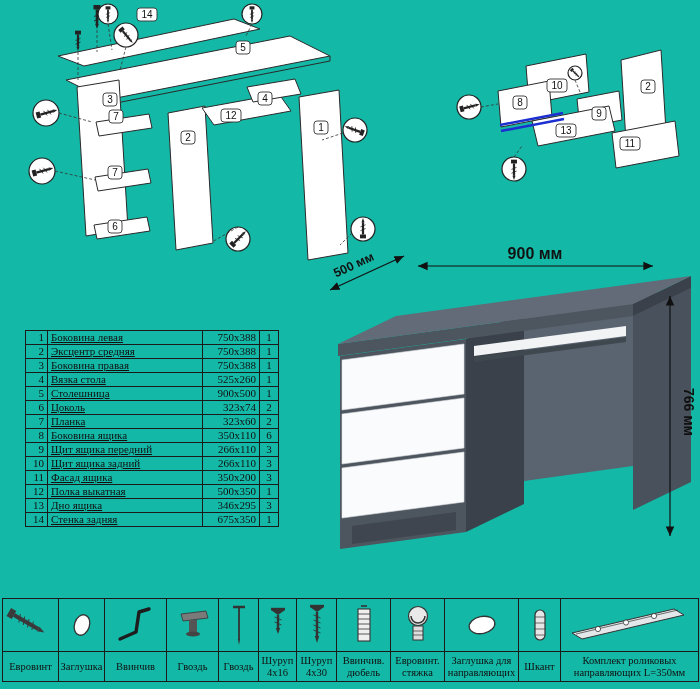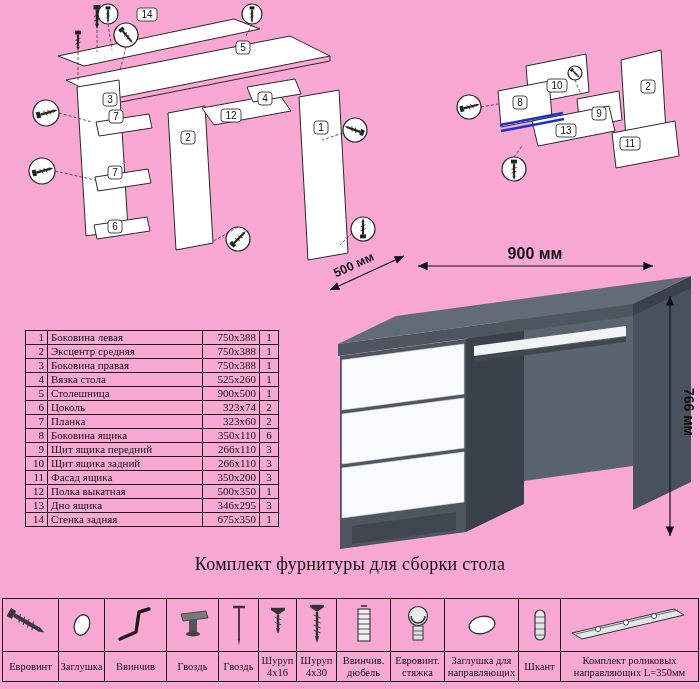--- a/index.html
+++ b/index.html
@@ -1,31 +1,31 @@
 <!DOCTYPE html>
 <html><head>
 <meta charset="utf-8">
 <style>
   html,body{margin:0;padding:0;background:#fff;}
-  .page{position:relative;width:700px;height:689px;background:#f9a8d4;overflow:hidden;
+  .page{position:relative;width:700px;height:689px;background:#14b8a6;overflow:hidden;
         font-family:"Liberation Serif",serif;color:#111;}
   svg{position:absolute;display:block;}
   .panel{fill:#ffffff;stroke:#2a2a2a;stroke-width:1;}
   .nbox{fill:#ffffff;stroke:#333;stroke-width:0.9;}
   .num{font:10px "Liberation Sans",sans-serif;fill:#111;text-anchor:middle;}
   .lead{stroke:#333;stroke-width:0.8;stroke-dasharray:3,2;fill:none;}
   .callout{fill:#fff;stroke:#222;stroke-width:1.2;}
   .dim{font:bold 16px "Liberation Sans",sans-serif;fill:#111;text-anchor:middle;}
   .dim-s{font:bold 12.5px "Liberation Sans",sans-serif;fill:#111;text-anchor:middle;}
   .dim-v{font:bold 14px "Liberation Sans",sans-serif;fill:#111;text-anchor:middle;}
   .dimline{stroke:#111;stroke-width:1.2;}
   .parts-table{position:absolute;left:25px;top:330px;border-collapse:collapse;font-size:11px;}
   .parts-table td{border:1px solid #1a1a1a;height:13px;line-height:13px;padding:0 3px;white-space:nowrap;}
   .parts-table .c-num{width:15px;text-align:right;}
-  .parts-table .c-name{width:148px;text-align:left;}
+  .parts-table .c-name{width:148px;text-align:left;text-decoration:underline;}
   .parts-table .c-size{width:50px;text-align:right;}
   .parts-table .c-qty{width:12px;text-align:center;}
   .kit-title{position:absolute;left:0;top:554px;width:700px;text-align:center;
              font-size:18px;letter-spacing:0.3px;}
   .hw-table{position:absolute;left:2px;top:584px;width:696px;border-collapse:collapse;table-layout:fixed;margin-top:14px;}
   .hw-table td{border:1px solid #1a1a1a;text-align:center;vertical-align:middle;padding:1px;overflow:hidden;}
   .hw-icons td{height:50px;}
   .hw-icons svg{position:static;margin:0 auto;}
   .hw-labels td{height:27px;font-size:10.5px;line-height:1.12;}
   .hw-qty td{height:17px;font-size:15px;line-height:17px;}
@@ -335,21 +335,20 @@
         </tr>
         <tr>
           <td class="c-num">14</td>
           <td class="c-name">Стенка задняя</td>
           <td class="c-size">675x350</td>
           <td class="c-qty">1</td>
         </tr>
       </tbody>
   </table>
 
-  <div class="kit-title">Комплект фурнитуры для сборки стола</div>
 
   <table class="hw-table">
     <colgroup>
       <col style="width:56px">
         <col style="width:46px">
         <col style="width:62px">
         <col style="width:52px">
       <col style="width:40px">
         <col style="width:38px">
         <col style="width:40px">

